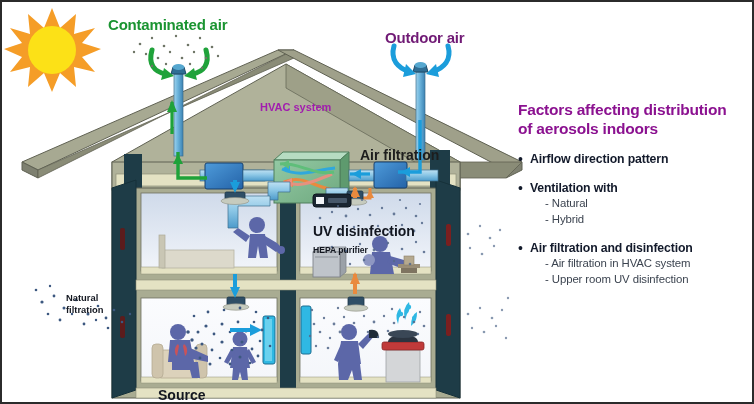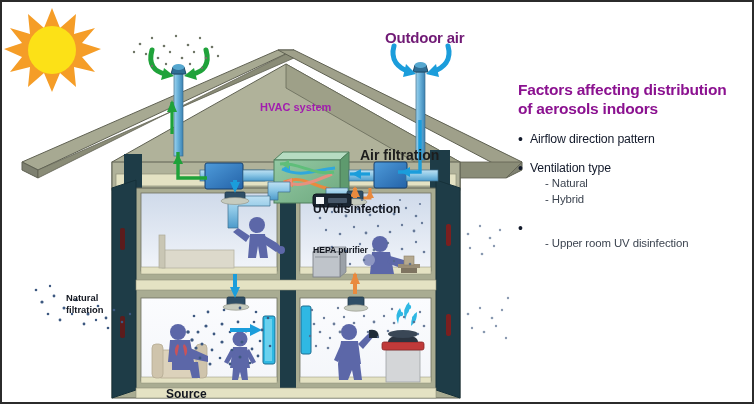--- a/index.html
+++ b/index.html
@@ -14,26 +14,27 @@
     overflow:hidden;
   }
 
   .abs{position:absolute;}
 
   
   #panel{left:516px;top:78px;width:234px;}
   #panel .heading{
     color:#8B1190;font-weight:bold;font-size:15.5px;line-height:19px;
     letter-spacing:-0.2px;
+    margin-top:20px;
   }
   #panel .blk{margin-top:14px;}
   #panel .bullet-row{display:flex;align-items:flex-start;gap:7px;}
   #panel .dot{color:#131a2b;font-size:14px;line-height:15px;}
   #panel .b-main{
-    color:#131a2b;font-weight:normal;font-size:12.3px;line-height:15px;
+    color:#131a2b;font-weight:bold;font-size:12.3px;line-height:15px;
     letter-spacing:-0.15px;
   }
   #panel .sub{
     color:#3c4450;font-size:11.4px;line-height:15.5px;
     margin-left:27px;letter-spacing:-0.1px;white-space:nowrap;
   }
 
   
   .lbl-contaminated{
     left:106px;top:14px;color:#1a9431;font-weight:bold;font-size:15px;
@@ -43,31 +44,31 @@
     left:383px;top:27px;color:#701a75;font-weight:bold;font-size:15px;
     letter-spacing:-0.2px;
   }
   .lbl-hvac{
     left:258px;top:99px;color:#a21caf;font-weight:bold;font-size:11px;
   }
   .lbl-airfilt{
     left:358px;top:145px;color:#1d1d1d;font-weight:bold;font-size:14px;
   }
   .lbl-uv{
-    left:311px;top:200px;color:#12161f;font-weight:bold;font-size:12px;
+    left:311px;top:221px;color:#12161f;font-weight:bold;font-size:14px;
   }
   .lbl-hepa{
     left:311px;top:243px;color:#12161f;font-weight:bold;font-size:8.6px;
   }
   .lbl-natural{
     left:64px;top:290px;color:#12161f;font-weight:bold;font-size:9.4px;
     line-height:12px;
   }
   .lbl-source{
-    left:164px;top:385px;color:#12161f;font-weight:bold;font-size:12px;
+    left:156px;top:385px;color:#12161f;font-weight:bold;font-size:14px;
   }
 
   svg{display:block;}
 </style>
 </head>
 <body>
 
 <div id="stage">
 
   <svg class="abs" style="left:0;top:0" width="754" height="404" viewBox="0 0 754 404">
@@ -534,20 +535,21 @@
       <circle cx="216" cy="54" r="1.2"></circle>
     </g>
 
     <g>
       <path d="M228 328 L256 328" stroke="#1B9DDB" stroke-width="4" fill="none"></path>
       <path d="M260 328 L248 322 L248 334 Z" fill="#1B9DDB"></path>
     </g>
 
   </svg>
 
+  <div class="abs lbl-contaminated">Contaminated air</div>
 
   <div class="abs lbl-outdoor">Outdoor air</div>
 
   <div class="abs lbl-hvac">HVAC system</div>
 
   <div class="abs lbl-airfilt">Air filtration</div>
 
   <div class="abs lbl-uv">UV disinfection</div>
 
   <div class="abs lbl-hepa">HEPA purifier</div>
@@ -569,35 +571,40 @@
     <div class="blk">
       <div class="bullet-row">
         <span class="dot">•</span>
         <span class="b-main">Airflow direction pattern</span>
       </div>
     </div>
 
     <div class="blk">
       <div class="bullet-row">
         <span class="dot">•</span>
-        <span class="b-main">Ventilation type</span>
+        <span class="b-main">Ventilation with</span>
       </div>
       <div class="sub">
         <span>-</span>
         <span>Natural</span>
       </div>
       <div class="sub">
         <span>-</span>
         <span>Hybrid</span>
       </div>
     </div>
 
     <div class="blk">
       <div class="bullet-row">
         <span class="dot">•</span>
+        <span class="b-main">Air filtration and disinfection</span>
+      </div>
+      <div class="sub">
+        <span>-</span>
+        <span>Air filtration in HVAC system</span>
       </div>
       <div class="sub">
         <span>-</span>
         <span>Upper room UV disinfection</span>
       </div>
     </div>
 
   </div>
 
 </div>

